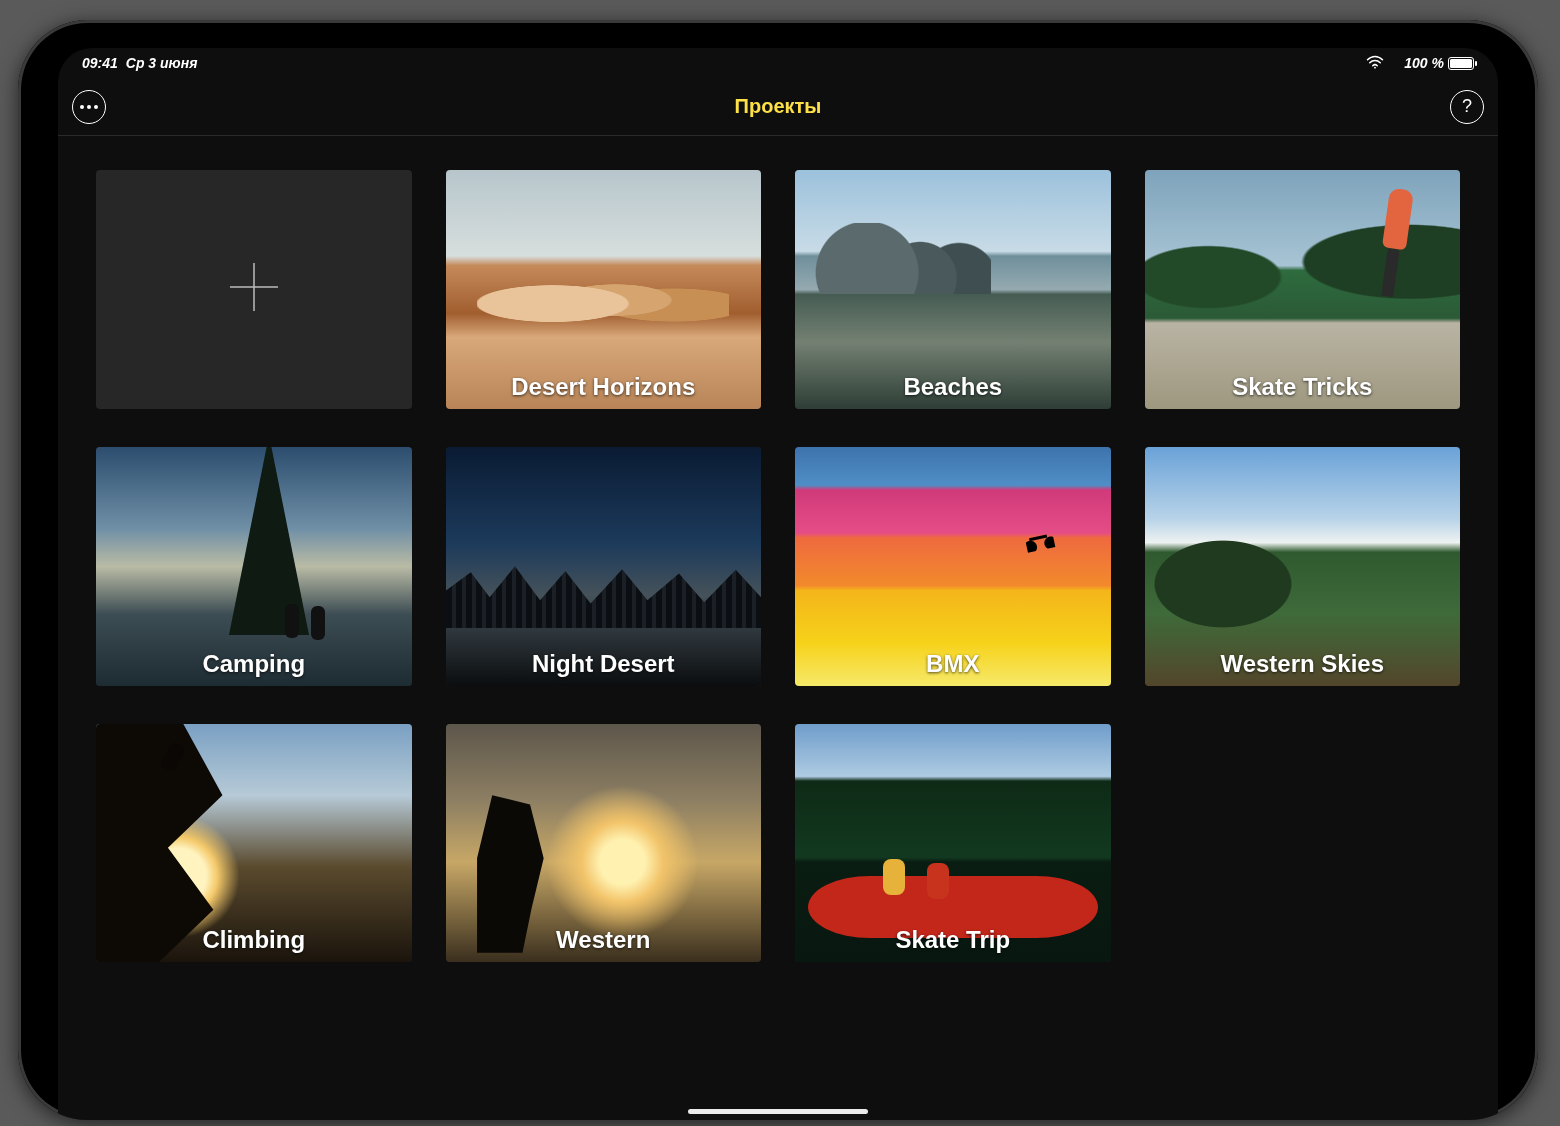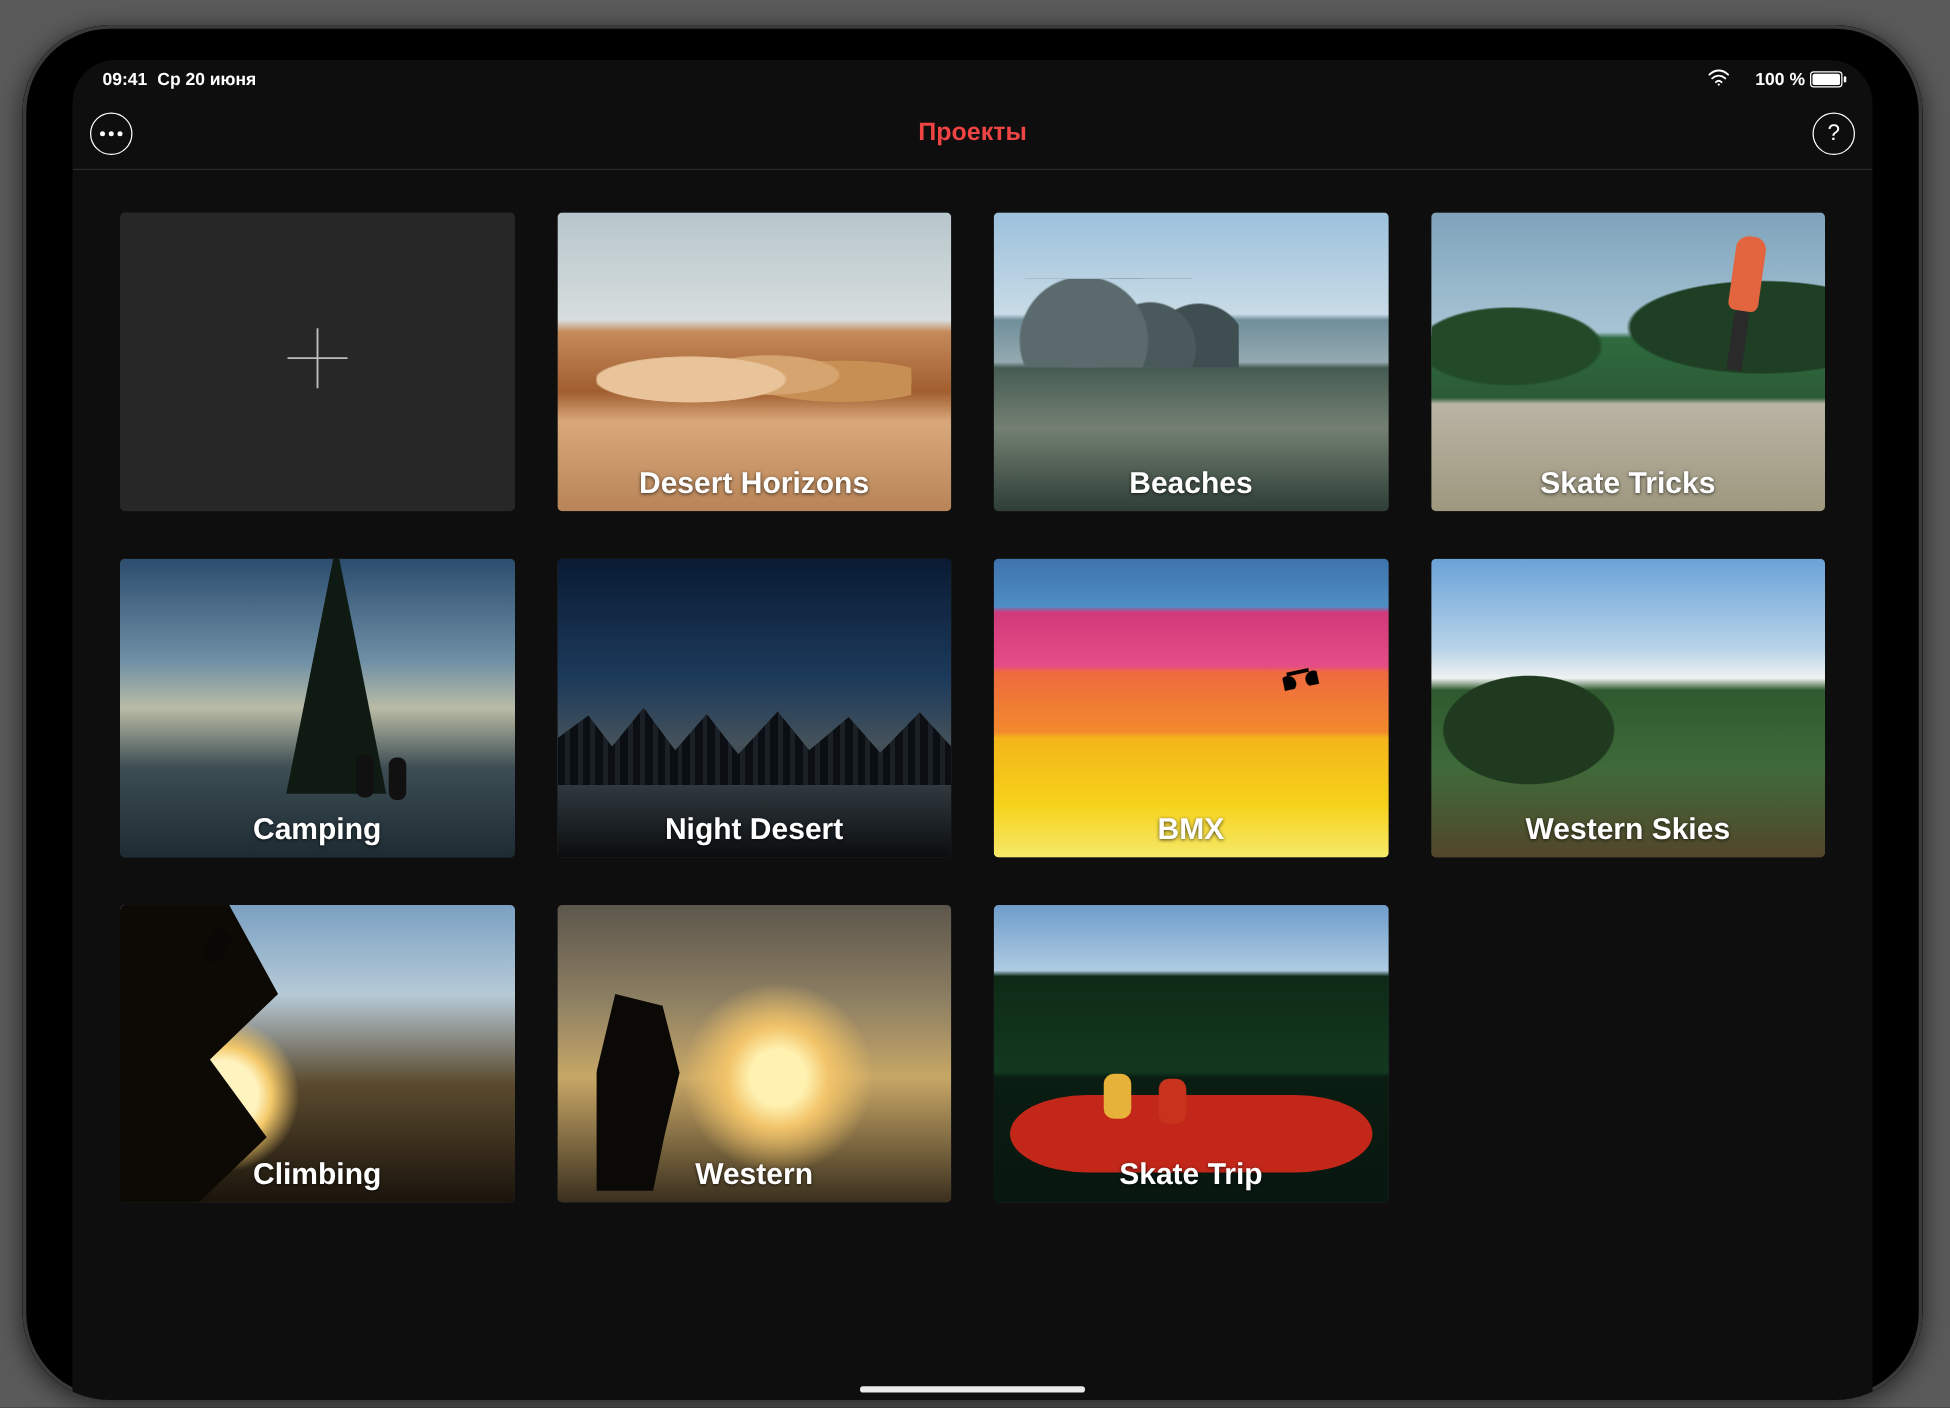--- a/index.html
+++ b/index.html
@@ -21,39 +21,39 @@
     background: #0e0e0e;
     border-radius: 34px 34px 0 0;
     overflow: hidden;
     color: #fff;
   }
 
   
   .statusbar {
     position: absolute; left: 0; right: 0; top: 0; height: 30px;
     display: flex; align-items: center; justify-content: space-between;
-    padding: 0 24px; font-size: 14px; font-weight: 600;
+    padding: 0 24px; font-size: 14px; font-weight: 600; font-style: italic;
   }
   .statusbar .left { display:flex; gap:8px; align-items:center; }
   .statusbar .right { display:flex; gap:20px; align-items:center; }
   .wifi-icon { width:18px; height:14px; }
   .battery { display:flex; align-items:center; gap:4px; }
   .battery-shell {
     width:26px; height:13px; border:1.5px solid #fff; border-radius:3px; position:relative;
   }
   .battery-shell::after { content:""; position:absolute; right:-4px; top:3px; width:2.5px; height:5px; background:#fff; border-radius:1px; }
   .battery-fill { position:absolute; left:1px; top:1px; bottom:1px; right:1px; background:#fff; border-radius:1.5px; }
 
   
   .navbar {
     position: absolute; left:0; right:0; top:30px; height:58px;
     display:flex; align-items:center; justify-content:center;
     border-bottom:1px solid #2a2a2a;
   }
-  .navbar .title { font-size:20px; font-weight:600; color:#ef4444; }
+  .navbar .title { font-size:20px; font-weight:600; color:#fde047; }
   .nav-btn {
     position:absolute; top:50%; transform:translateY(-50%);
     width:34px; height:34px; border:1.5px solid #fff; border-radius:50%;
     display:flex; align-items:center; justify-content:center;
     color:#fff; font-size:18px; cursor:pointer;
   }
   .nav-left { left:14px; }
   .nav-right { right:14px; }
   .dots { display:flex; gap:3px; }
   .dots span { width:4px; height:4px; background:#fff; border-radius:50%; }
@@ -167,21 +167,21 @@
 </style>
 </head>
 <body>
 
 <div class="device">
   <div class="screen">
 
     <div class="statusbar">
       <div class="left">
         <span>09:41</span>
-        <span>Ср 20 июня</span>
+        <span>Ср 3 июня</span>
       </div>
       <div class="right">
         <span>
           <svg class="wifi-icon" viewBox="0 0 24 18" fill="none" stroke="#fff" stroke-width="2" stroke-linecap="round">
             <path d="M2 6 C8 0 16 0 22 6"></path>
               <path d="M5 10 C9 6 15 6 19 10"></path>
               <path d="M9 14 C11 12 13 12 15 14"></path>
               <circle cx="12" cy="16.5" r="1.2" fill="#fff" stroke="none"></circle>
           </svg>
         </span>

